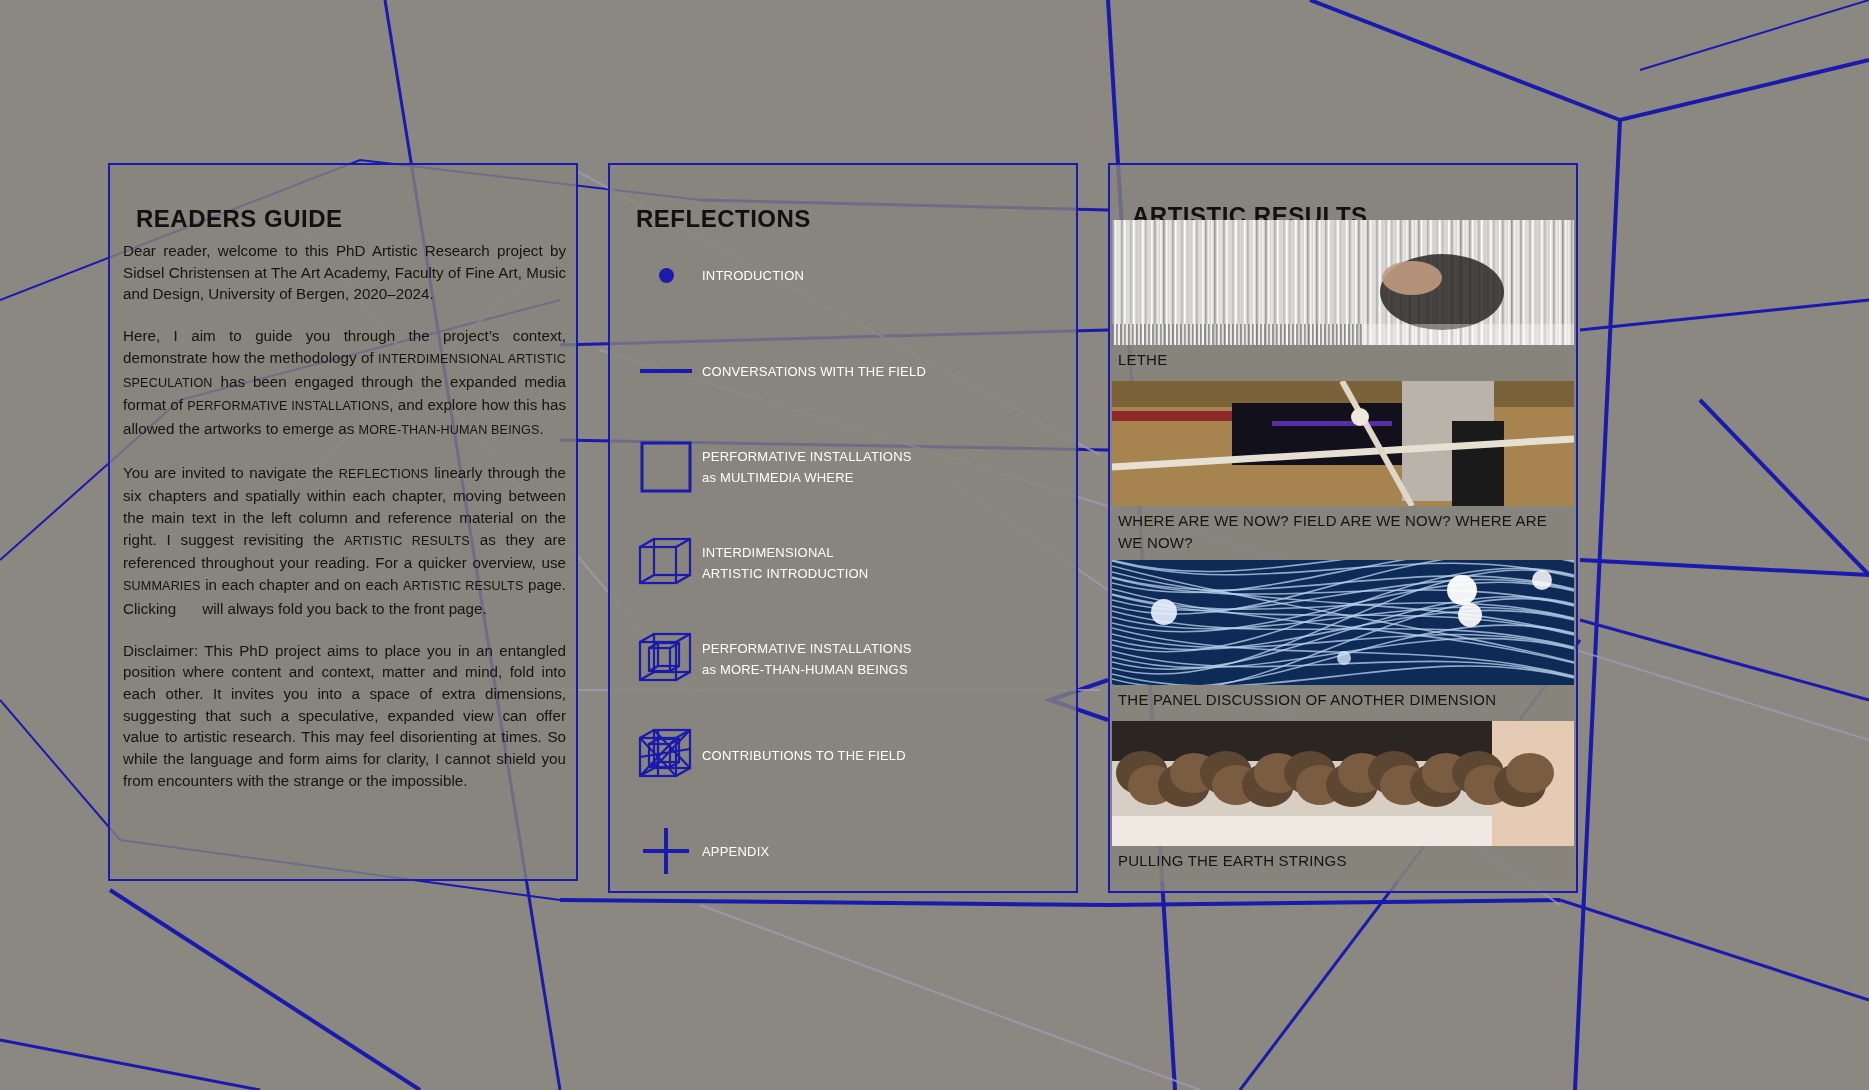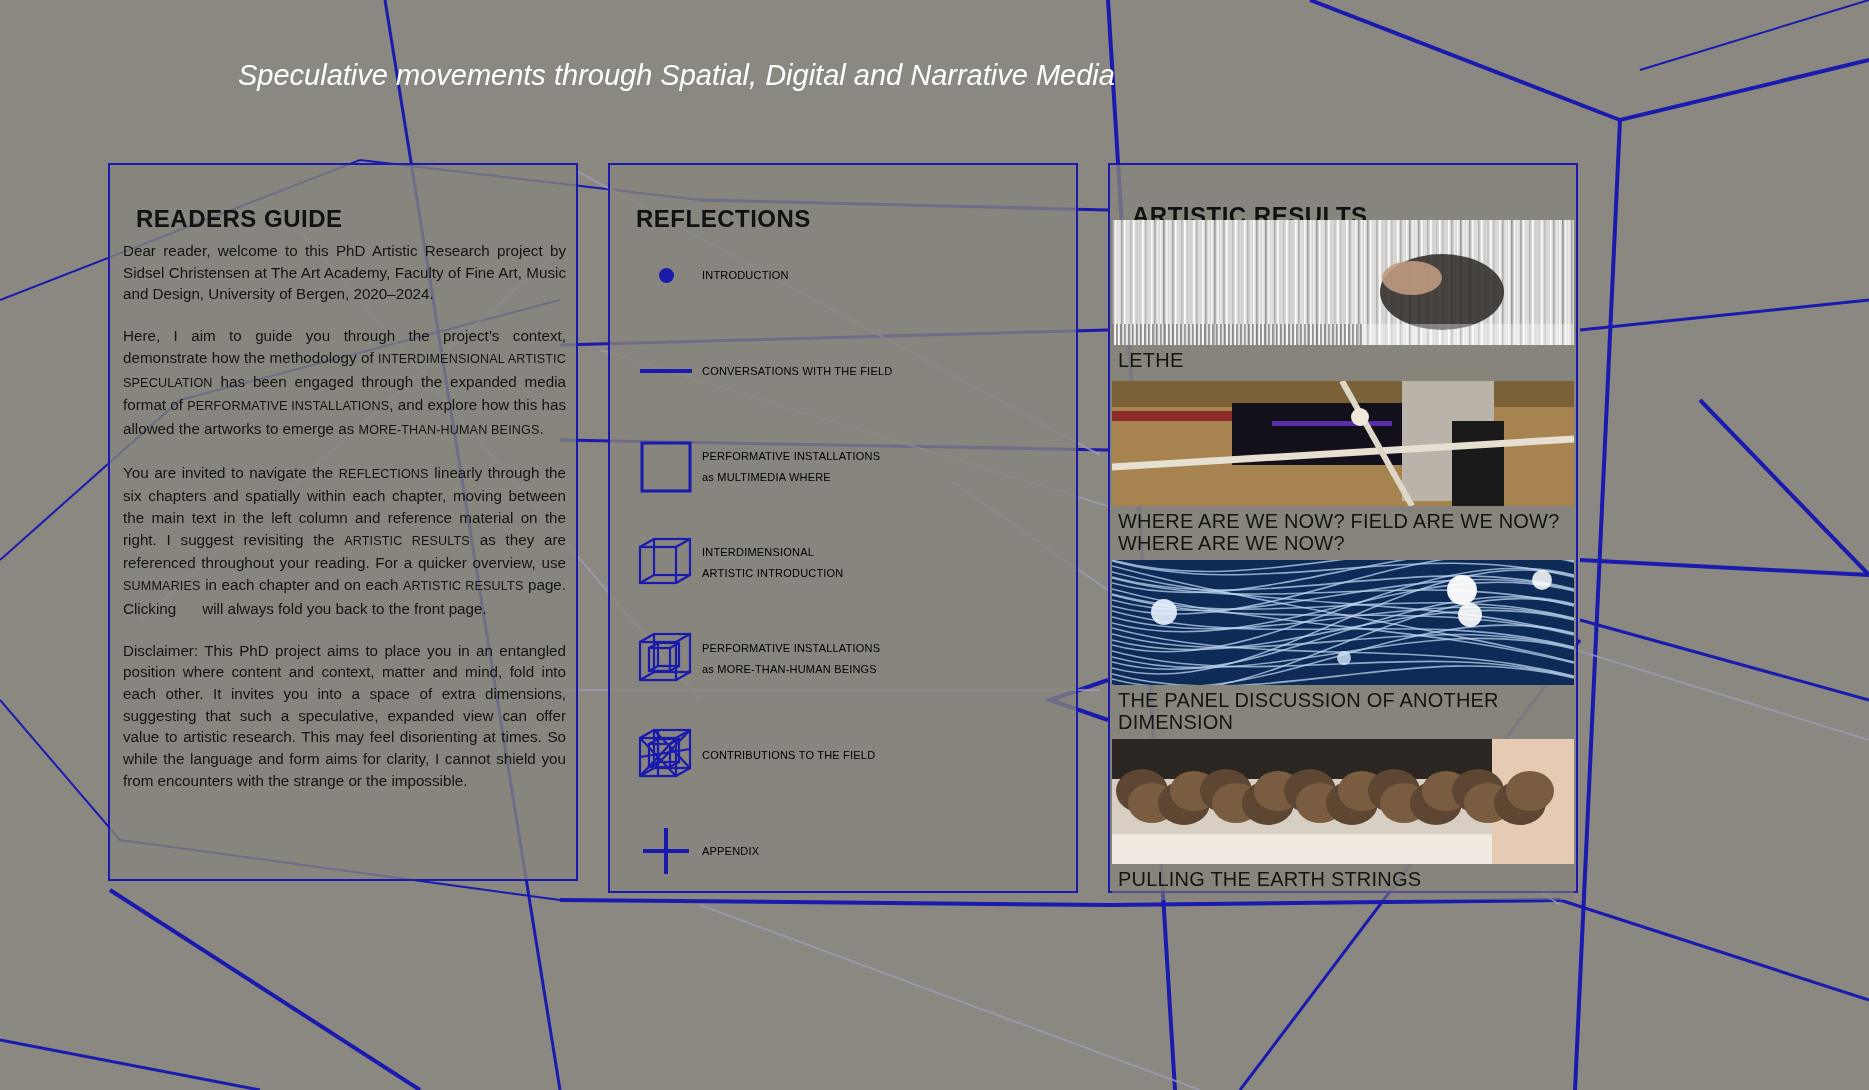--- a/index.html
+++ b/index.html
@@ -26,35 +26,35 @@
            font-size:15.2px;line-height:21.7px;color:#15140f;text-align:justify;}
   .rg-body p{margin:0 0 20px 0;}
   .sc{font-size:12.6px;letter-spacing:.15px;}
   .click-gap{display:inline-block;width:26px;}
 
   #reflections-panel{left:608px;top:163px;width:470px;height:730px;}
   #reflections-panel .panel-h{position:absolute;left:26px;top:20px;}
   .refl-list{position:absolute;left:20px;top:62px;width:430px;}
   .refl-item{display:flex;align-items:center;height:96px;}
   .refl-ico{width:72px;min-width:72px;display:flex;align-items:center;justify-content:center;}
-  .refl-label{font-size:11px;color:#000000;line-height:21px;letter-spacing:.2px;}
+  .refl-label{font-size:13px;color:#ffffff;line-height:21px;letter-spacing:.2px;}
 
   .dot{width:15px;height:15px;border-radius:50%;background:#1a1aae;}
   .dash{width:52px;height:4px;background:#1a1aae;}
   .plus{position:relative;width:46px;height:46px;}
   .plus:before,.plus:after{content:"";position:absolute;background:#1a1aae;}
   .plus:before{left:0;top:21px;width:46px;height:4px;}
   .plus:after{top:0;left:21px;width:4px;height:46px;}
 
   #results-panel{left:1108px;top:163px;width:470px;height:730px;padding:0;}
   #results-panel .panel-h{position:absolute;left:22px;top:17px;}
   .results-stack{position:absolute;left:2px;top:55px;width:462px;}
   .res-item{position:relative;}
   .res-thumb{width:462px;height:125px;display:block;}
-  .res-cap{font-size:20px;line-height:22px;color:#15140f;letter-spacing:.2px;
+  .res-cap{font-size:15px;line-height:22px;color:#15140f;letter-spacing:.2px;
            padding:4px 6px 6px 6px;background:rgba(134,132,124,.55);min-height:26px;}
 </style>
 </head>
 <body>
 
 <svg id="bg-lines" viewBox="0 0 1869 1090" xmlns="http://www.w3.org/2000/svg">
   <g stroke="#1a1aae" fill="none">
     <path d="M385,0 L560,1090" stroke-width="3"></path>
     <path d="M1108,0 L1175,1090" stroke-width="4"></path>
     <path d="M1310,0 L1620,120 L1869,60" stroke-width="4"></path>
@@ -81,21 +81,20 @@
     <path d="M300,230 L700,700"></path>
     <path d="M600,350 L1869,740"></path>
     <path d="M560,690 L1100,690"></path>
     <path d="M140,620 L560,250"></path>
     <path d="M700,905 L1200,1090"></path>
     <path d="M950,480 L1560,905"></path>
   </g>
 </svg>
 
 <div class="title-block">
-  <div class="title-line2">Speculative movements through Spatial, Digital and Narrative Media</div>
 </div>
 
 <section class="panel" id="readers-panel">
   <h2 class="panel-h">READERS GUIDE</h2>
   <div class="rg-body" id="rg-body">
       <p><span>Dear reader, welcome to this PhD Artistic Research project by Sidsel Christensen at The Art Academy, Faculty of Fine Art, Music and Design, University of Bergen, 2020–2024.</span></p>
       <p><span>Here, I aim to guide you through the project’s context, demonstrate how the methodology of </span><span class="sc">INTERDIMENSIONAL ARTISTIC SPECULATION</span><span> has been engaged through the expanded media format of </span><span class="sc">PERFORMATIVE INSTALLATIONS</span><span>, and explore how this has allowed the artworks to emerge as </span><span class="sc">MORE-THAN-HUMAN BEINGS</span><span>.</span></p>
       <p><span>You are invited to navigate the </span><span class="sc">REFLECTIONS</span><span> linearly through the six chapters and spatially within each chapter, moving between the main text in the left column and reference material on the right. I suggest revisiting the </span><span class="sc">ARTISTIC RESULTS</span><span> as they are referenced throughout your reading. For a quicker overview, use </span><span class="sc">SUMMARIES</span><span> in each chapter and on each </span><span class="sc">ARTISTIC RESULTS</span><span> page. Clicking</span><span class="click-gap"></span><span>will always fold you back to the front page.</span></p>
       <p><span>Disclaimer: This PhD project aims to place you in an entangled position where content and context, matter and mind, fold into each other. It invites you into a space of extra dimensions, suggesting that such a speculative, expanded view can offer value to artistic research. This may feel disorienting at times. So while the language and form aims for clarity, I cannot shield you from encounters with the strange or the impossible.</span></p>
     </div>

